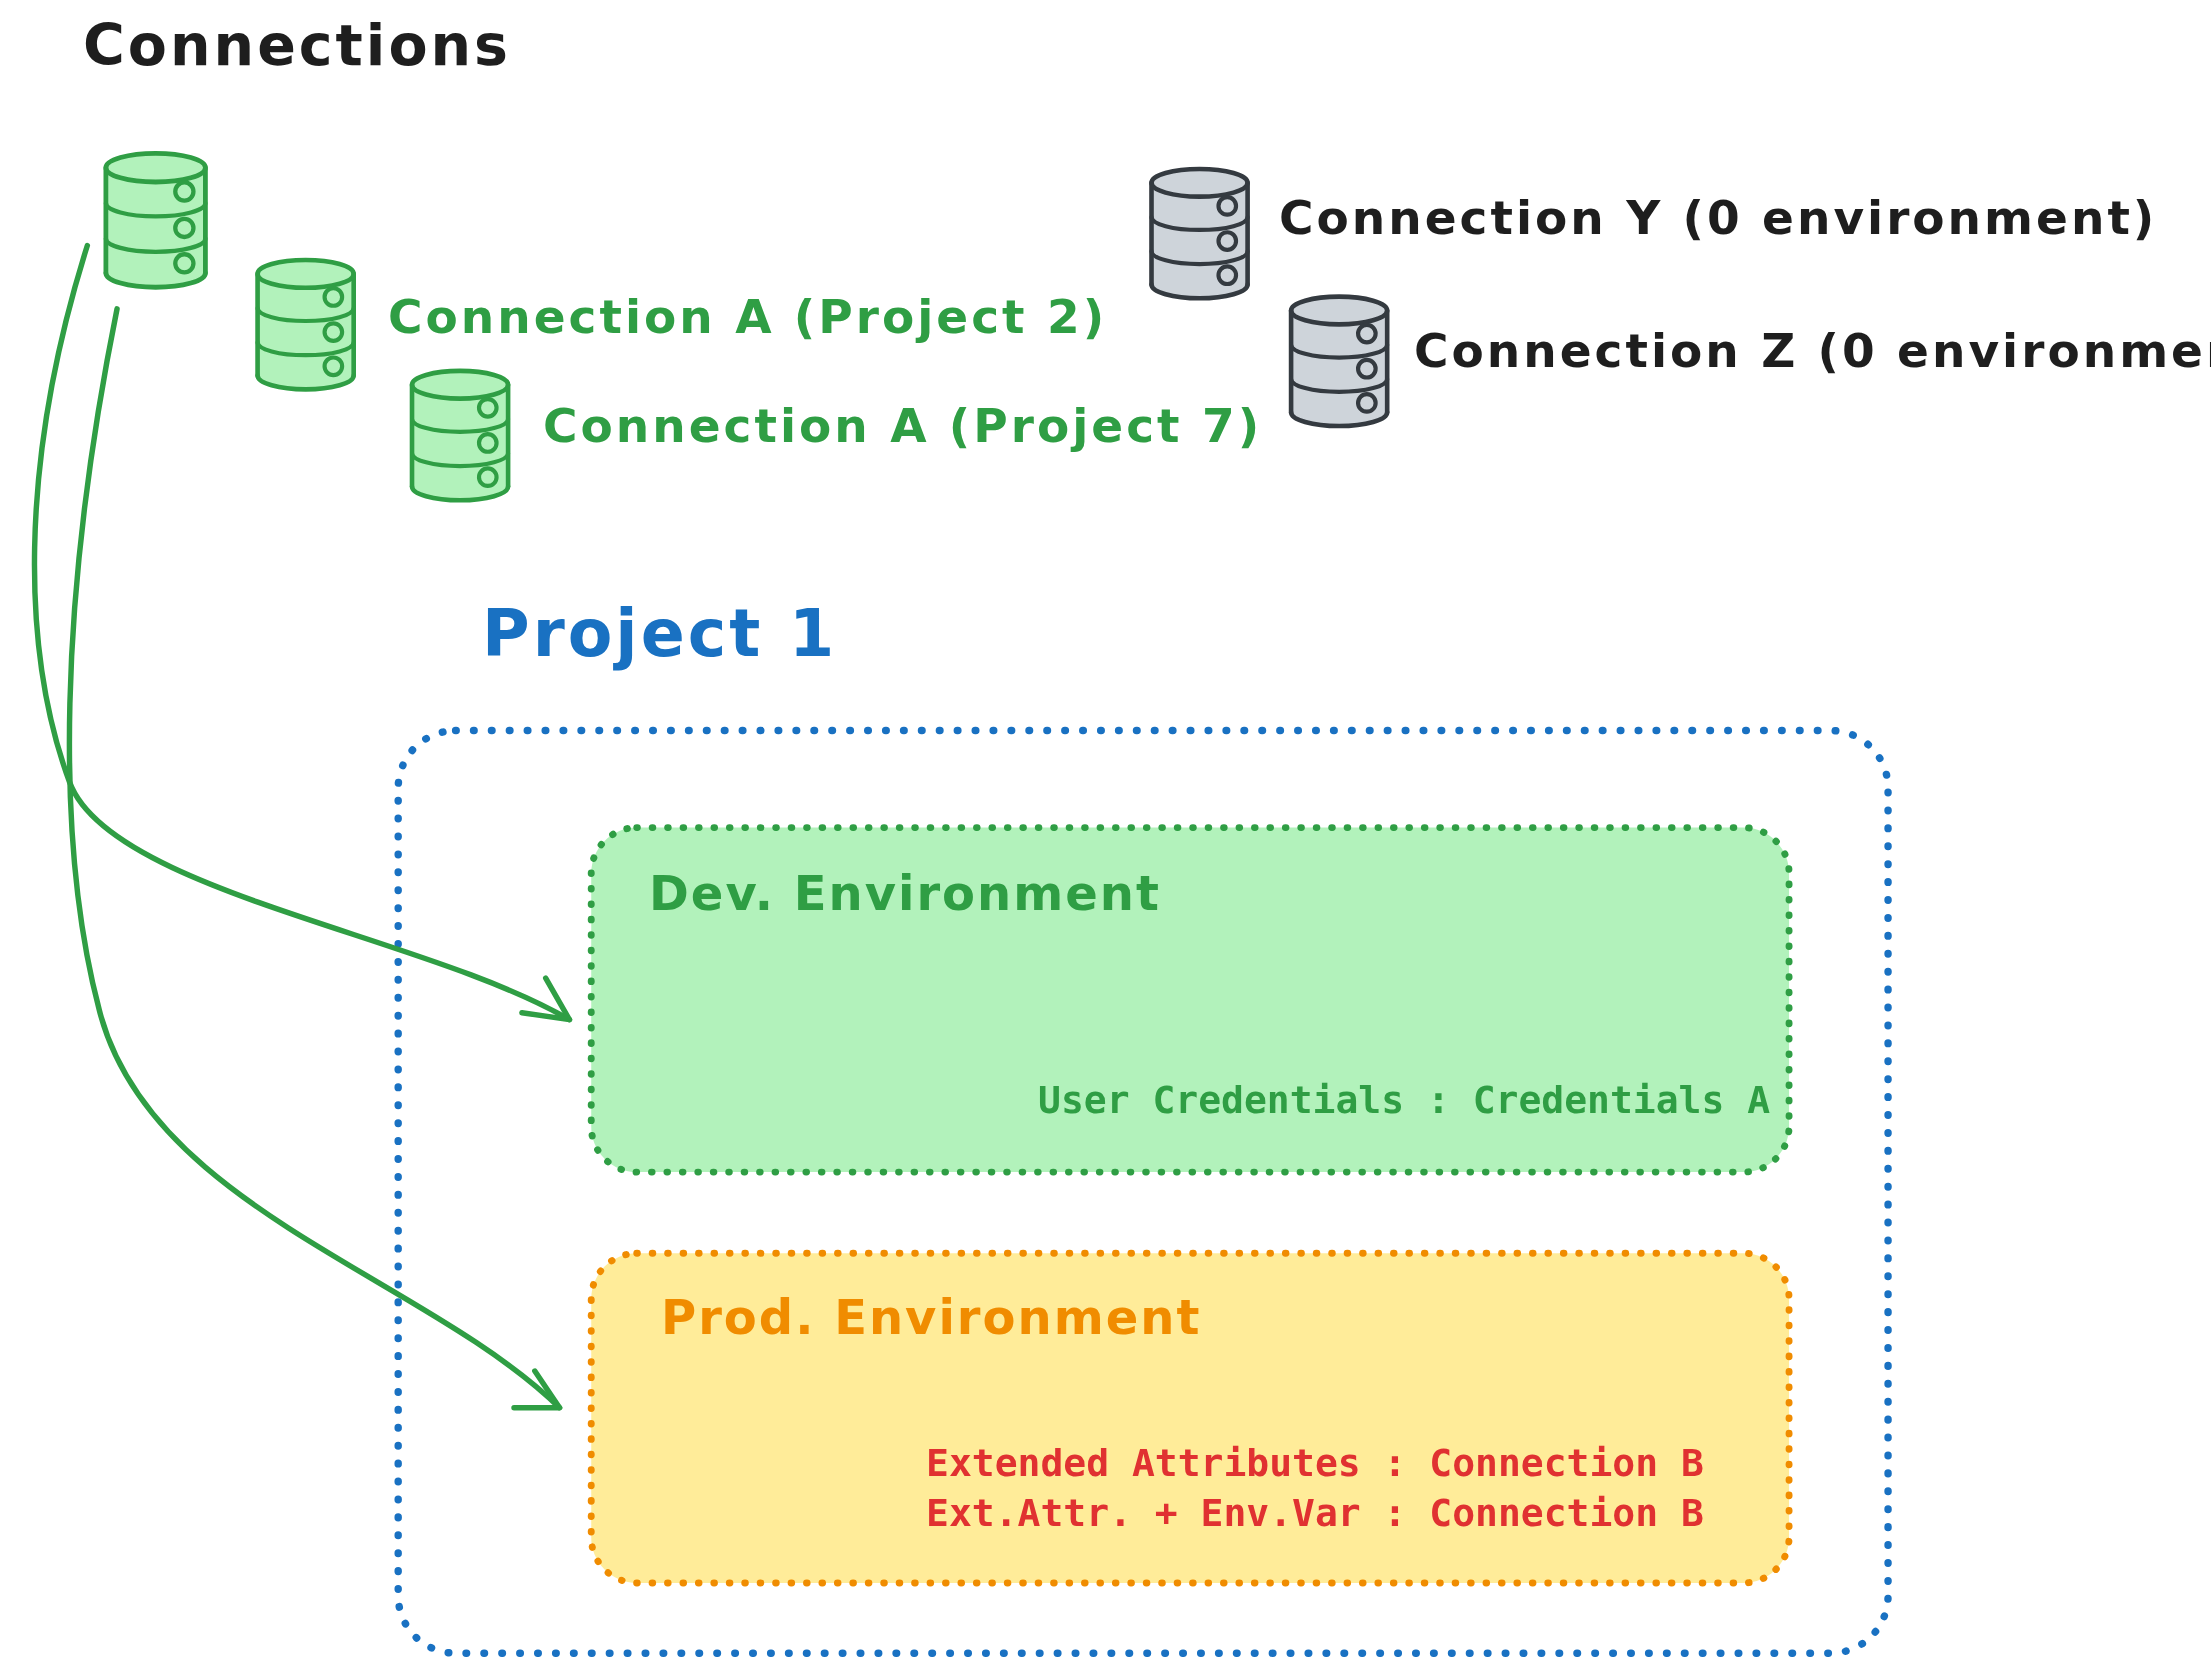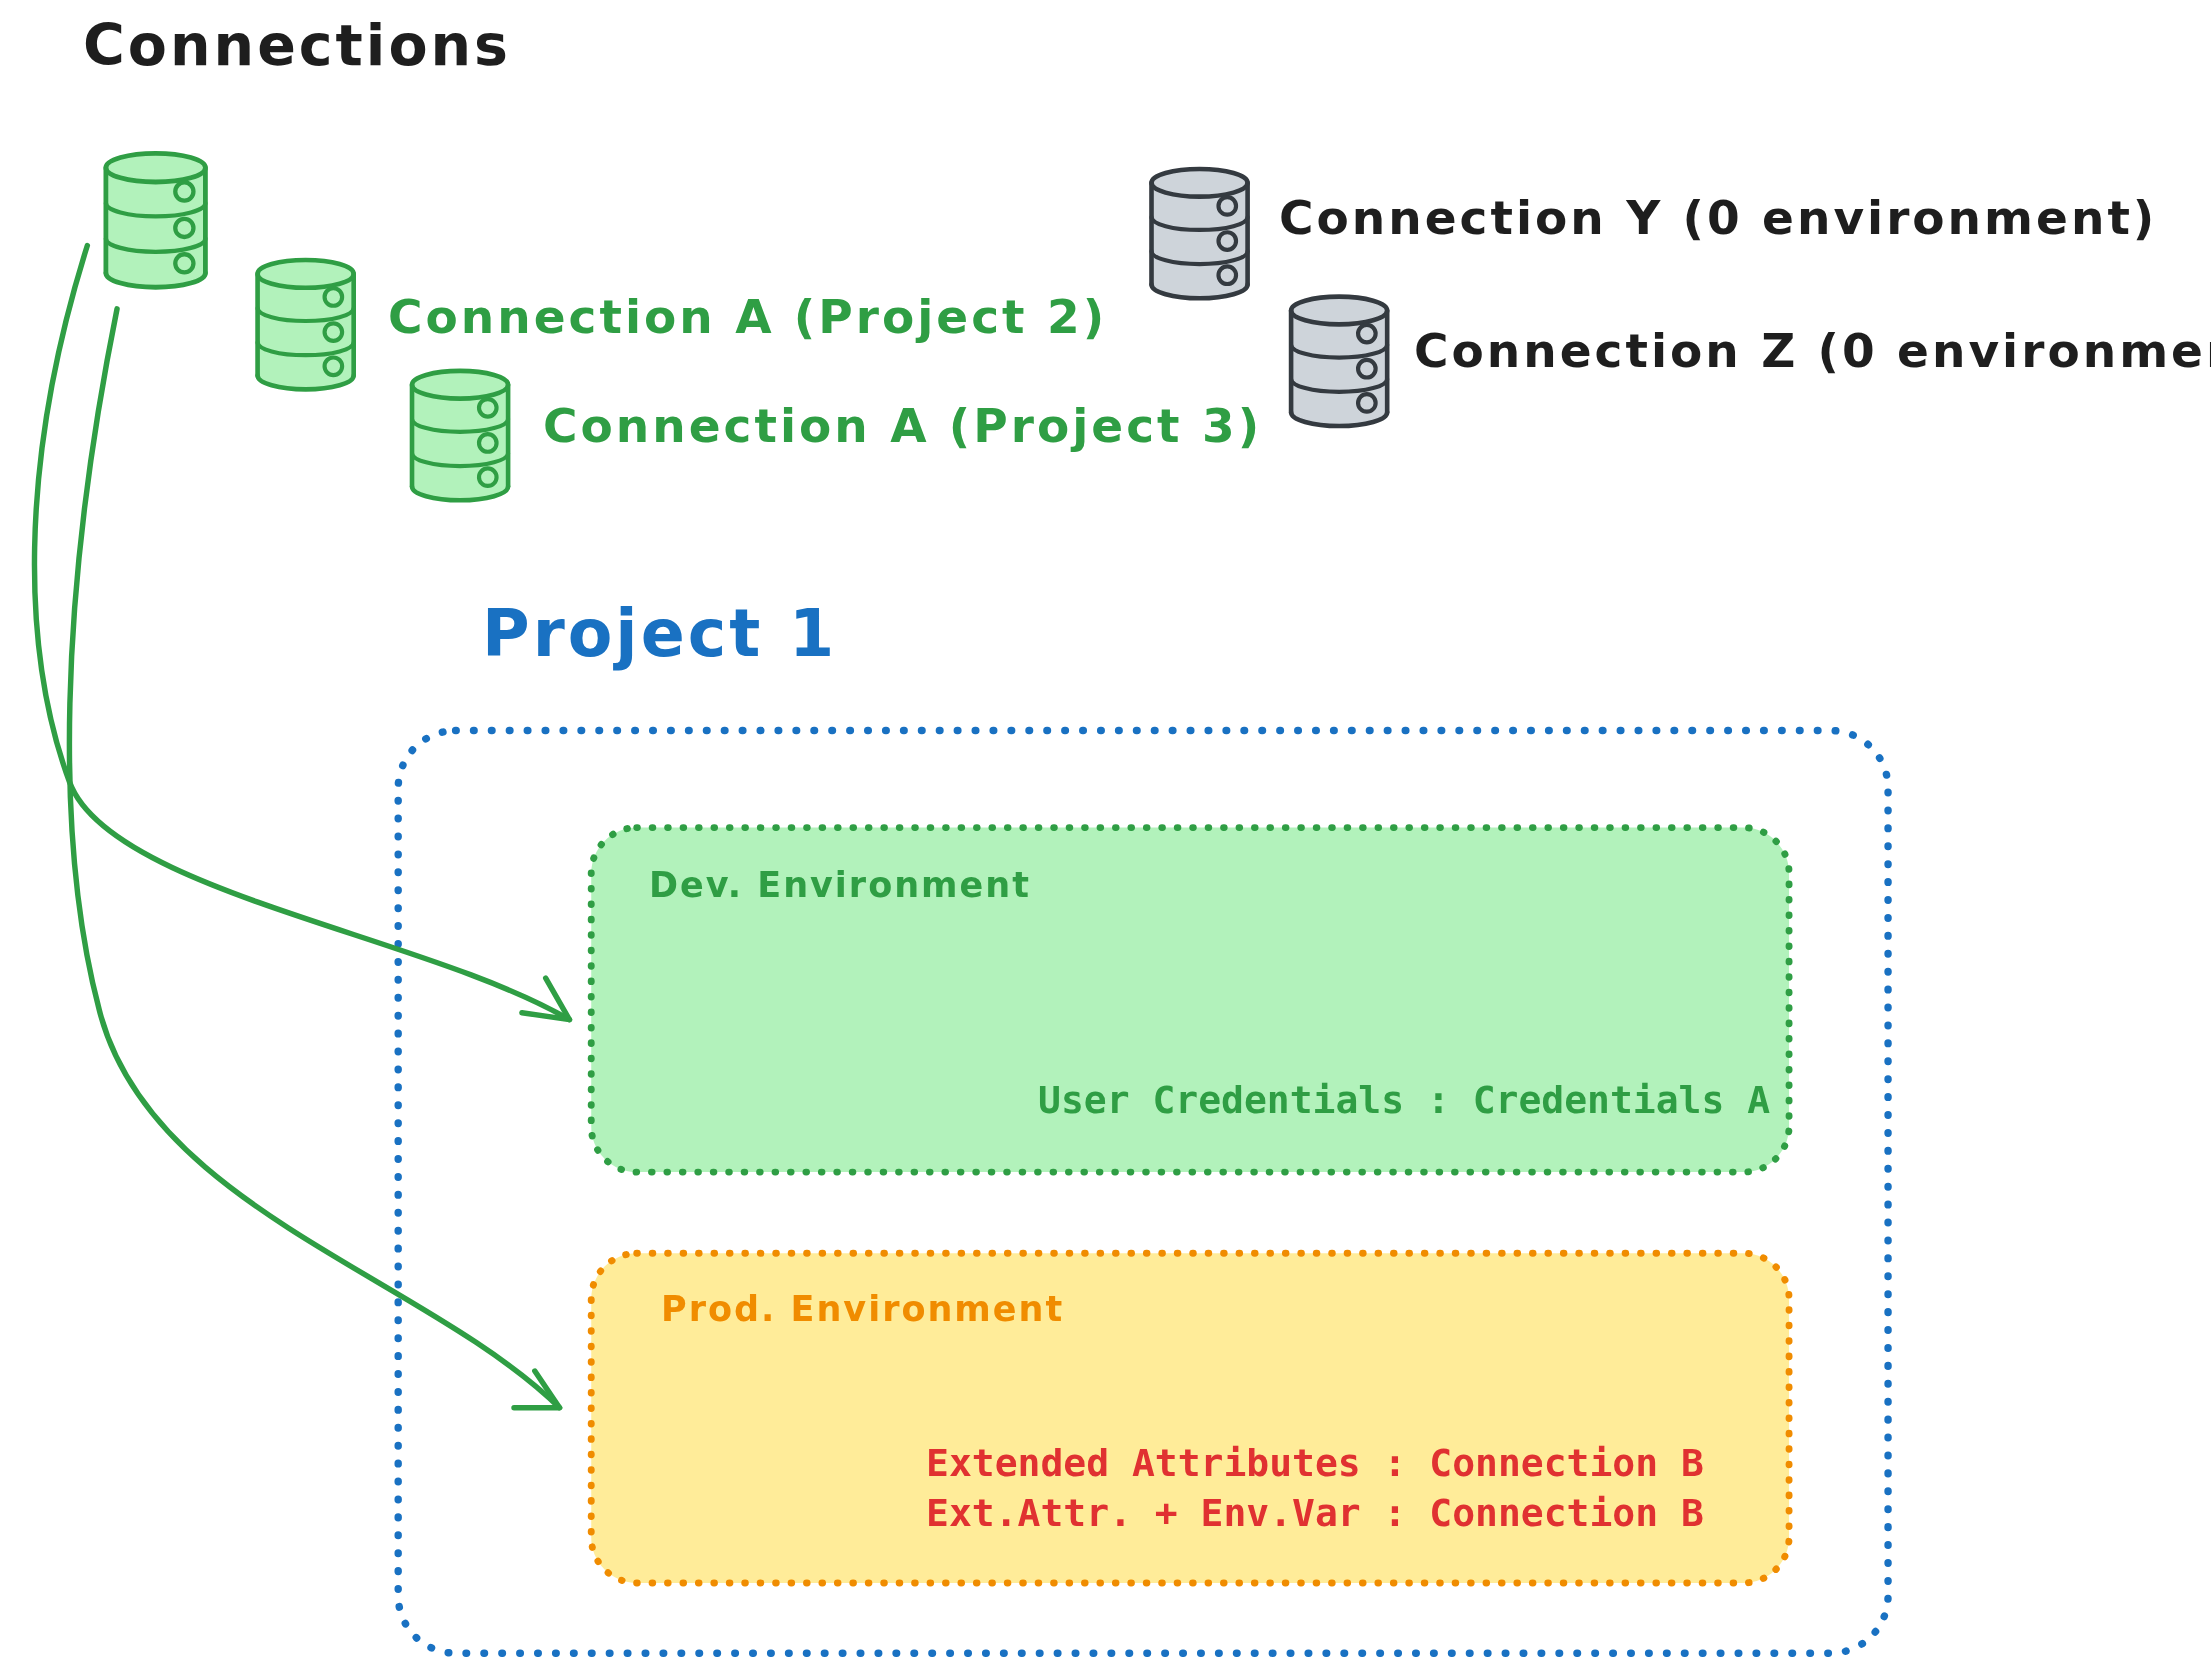--- a/index.html
+++ b/index.html
@@ -12,21 +12,21 @@
   }
   #art { position: absolute; left: 0; top: 0; width: 2212px; height: 1674px; }
 
   .txt { position: absolute; white-space: nowrap; }
 
   .h-title   { font-size: 57px; font-weight: 700; letter-spacing: 3px; color: var(--ink); }
   .h-label   { font-size: 47px; font-weight: 600; letter-spacing: 3px; }
   .green-t   { color: var(--green); }
   .ink-t     { color: var(--ink); }
   .h-project { font-size: 65px; font-weight: 700; letter-spacing: 3px; color: var(--blue); }
-  .h-env     { font-size: 35px; font-weight: 600; letter-spacing: 2px; }
+  .h-env     { font-size: 48px; font-weight: 600; letter-spacing: 2px; }
   .orange-t  { color: var(--orange); }
   .mono {
     font-family: "DejaVu Sans Mono", "Liberation Mono", monospace;
     font-size: 38px; font-weight: 700; line-height: 50px;
   }
   .red-t { color: var(--red); }
 
   
   .cyl-green { color: var(--green); --cyl-fill: var(--green_fill); }
   .cyl-gray  { color: var(--gray_stroke); --cyl-fill: var(--gray_fill); }
@@ -77,21 +77,21 @@
 
     <g>
       <path class="arrow" d="M118 312 C60 600 55 850 100 1020 C150 1220 430 1290 565 1422"></path>
       <path class="arrow" d="M540 1385 L565 1422 L519 1422"></path>
     </g>
   </svg>
 
   <div class="txt h-title" style="left:83px; top:12px;">Connections</div>
 
   <div class="txt h-label green-t" style="left:388px; top:289px;">Connection A (Project 2)</div>
-  <div class="txt h-label green-t" style="left:543px; top:398px;">Connection A (Project 3)</div>
+  <div class="txt h-label green-t" style="left:543px; top:398px;">Connection A (Project 7)</div>
 
   <div class="txt h-label ink-t" style="left:1279px; top:190px;">Connection Y (0 environment)</div>
   <div class="txt h-label ink-t" style="left:1414px; top:323px;">Connection Z (0 environment)</div>
 
   <div class="txt h-project" style="left:482px; top:596px;">Project 1</div>
 
   <div class="txt h-env green-t" style="left:649px; top:865px;">Dev. Environment</div>
   <div class="txt mono green-t" style="left:990px; top:1075px;margin-left:48px;">User Credentials : Credentials A</div>
 
   <div class="txt h-env orange-t" style="left:661px; top:1289px;">Prod. Environment</div>

